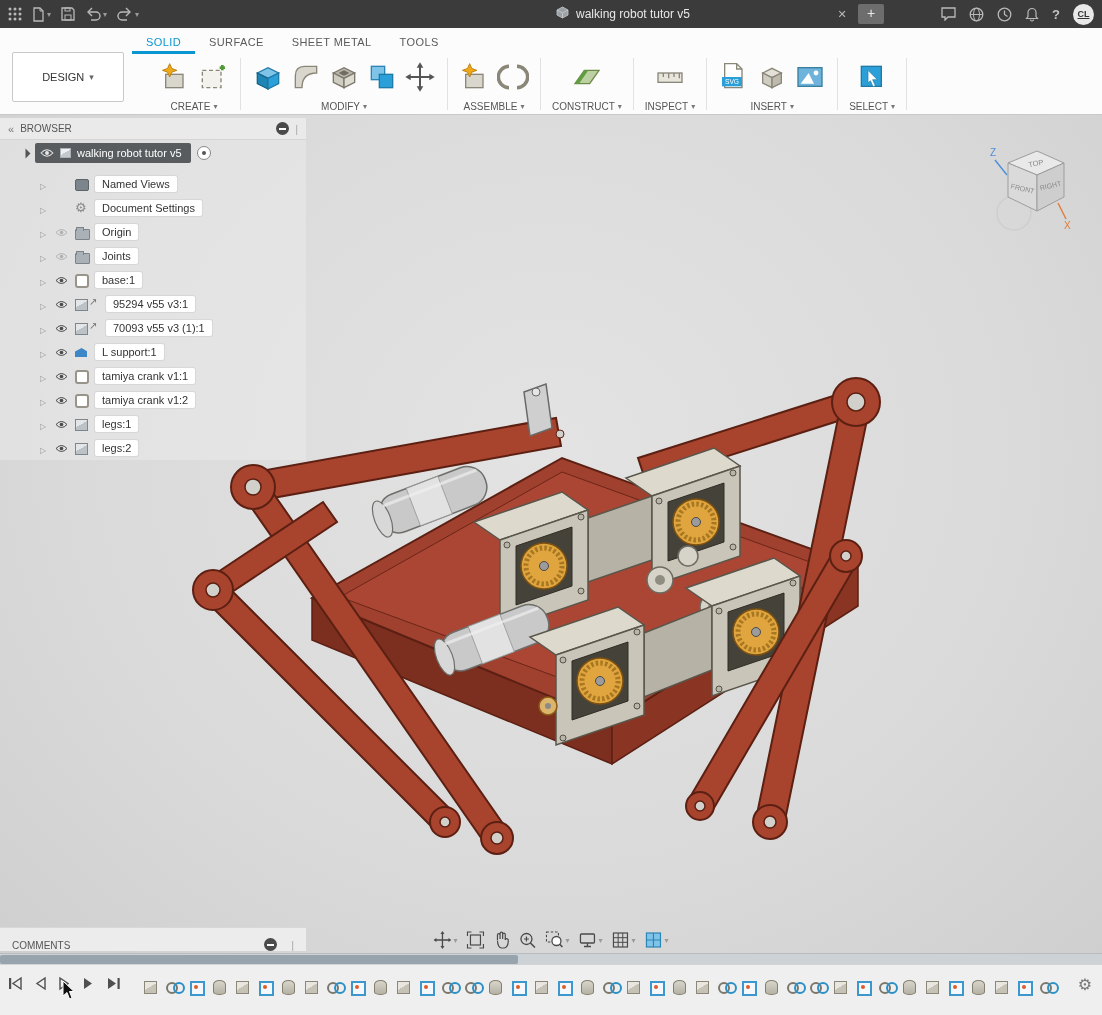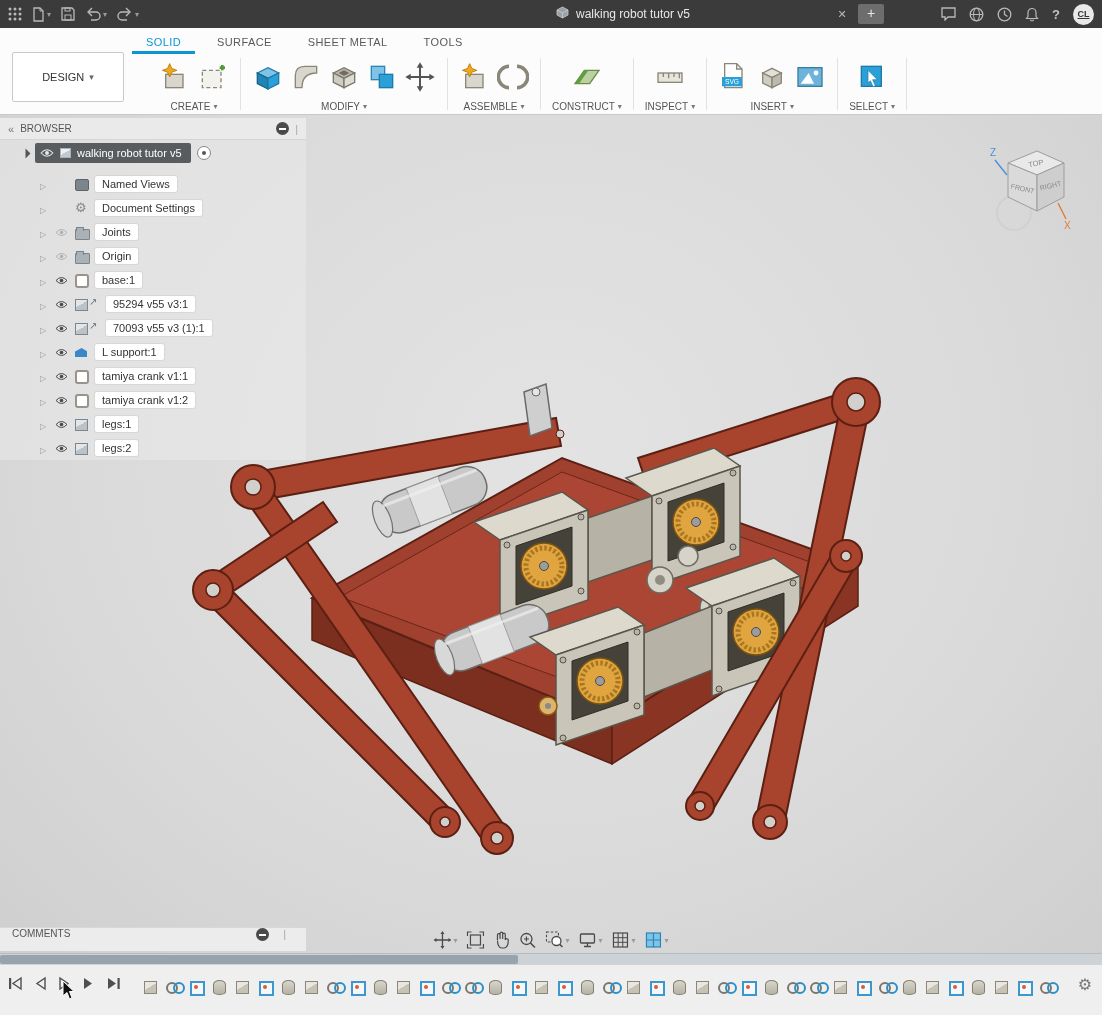--- a/index.html
+++ b/index.html
@@ -17,21 +17,21 @@
   .doc-title { font-size:12px; color:#e8e8e8; }
   .tab-close { position:absolute; right:4px; top:6px; width:16px; height:16px; color:#b9b9b9; font-size:11px; line-height:16px; text-align:center; }
   .tab-close::before { content:"✕"; }
   .new-tab { position:absolute; left:858px; top:4px; width:26px; height:20px; background:#6d6d6d; border-radius:2px; color:#e8e8e8; font-size:14px; text-align:center; line-height:19px; }
   .tb-right { position:absolute; right:8px; top:0; height:28px; display:flex; align-items:center; gap:13px; }
   .avatar { width:21px; height:21px; border-radius:50%; background:#e9e9e9; color:#333; font-size:9px; font-weight:bold; display:flex; align-items:center; justify-content:center;text-decoration:underline; }
   .help-ic::before { content:"?"; color:#c4c4c4; font-size:13px; font-weight:bold; }
 
   
   .ribbon { position:absolute; top:28px; left:0; width:1102px; height:87px; background:#fcfcfc; border-bottom:1px solid #c9c9c9; }
-  .tabs { display:flex; margin-left:132px; height:26px; align-items:flex-end;gap:8px; }
+  .tabs { display:flex; margin-left:132px; height:26px; align-items:flex-end; }
   .tab { font-size:11px; letter-spacing:.4px; color:#5a5a5a; padding:0 14px 6px; cursor:default; }
   .tab.active { color:#0a96d2; border-bottom:3px solid #0a96d2; padding-bottom:3px; }
   .design-btn { position:absolute; left:12px; top:24px; width:112px; height:50px; background:#fff; border:1px solid #c9c9c9; border-radius:2px; display:flex; align-items:center; justify-content:center; gap:5px; font-size:11px; color:#333; }
   .design-btn::after { content:"▾"; font-size:9px; color:#666; }
   .groups { position:absolute; left:150px; top:28px; display:flex; align-items:stretch; }
   .group { display:flex; flex-direction:column; align-items:center; padding:0 9px; }
   .gicons { display:flex; gap:6px; height:42px; align-items:center; }
   .gicons svg { display:block; }
   .glabel-row { margin-top:3px; font-size:10px; color:#555; display:flex; align-items:center; gap:3px; }
   .glabel-row::after { content:"▾"; font-size:8px; color:#777; }
@@ -73,21 +73,21 @@
   .root-pill { display:inline-flex; align-items:center; gap:6px; background:#585c5e; border-radius:2px; height:20px; padding:0 9px 0 5px; }
   .root-label { color:#fff; font-size:11px; white-space:nowrap; }
   .root-comp { width:11px; height:10px; background:linear-gradient(150deg,#eef1f3 45%,#c3cacf 45%); border:1px solid #aab2b8; }
   .radio-act { width:14px; height:14px; border-radius:50%; background:#fff; border:1px solid #888; position:relative; }
   .radio-act::after { content:""; position:absolute; left:4px; top:4px; width:4px; height:4px; border-radius:50%; background:#555; }
 
   
   .viewcube { position:absolute; right:12px; top:18px; width:110px; height:110px; }
 
   
-  .comments { position:absolute; left:0; bottom:2px; width:306px; height:24px; background:#ececec; border-top:1px solid #d8d8d8; display:flex; align-items:flex-start; padding:0 20px 0 12px; gap:14px; font-size:10px; color:#555; }
+  .comments { position:absolute; left:0; bottom:2px; width:306px; height:24px; background:#ececec; border-top:1px solid #d8d8d8; display:flex; align-items:flex-end; padding:0 12px 0 12px; gap:14px; font-size:10px; color:#555; }
   .c-spacer { flex:1; }
 
   
   .navbar { position:absolute; left:50%; transform:translateX(-50%); bottom:4px; display:flex; align-items:center; gap:9px; }
   .nav-ic { display:inline-flex; align-items:center; gap:2px; }
   .nav-ic svg { display:block; }
 
   
   .hscroll { position:absolute; top:953px; left:0; width:1102px; height:11px; background:#cdd2d6; border-top:1px solid #b7bcc0; }
   .hthumb { position:absolute; left:0; top:1px; height:9px; width:518px; background:#97a3ad; border-radius:2px; }
@@ -533,33 +533,33 @@
 
         <div class="trow icon-folder eye-off">
           <span class="arrow"></span>
           <span class="eye">
             <svg width="13" height="9" viewBox="0 0 13 9">
               <path d="M1 4.5 Q6.5 -1.5 12 4.5 Q6.5 10.5 1 4.5 Z" fill="none" stroke="#4a4a4a"></path>
               <circle cx="6.5" cy="4.5" r="1.8" fill="#4a4a4a"></circle>
             </svg>
           </span>
           <span class="ticon"></span>
+          <span class="tlabel">Origin</span>
+        </div>
+
+        <div class="trow icon-folder eye-off">
+          <span class="arrow"></span>
+          <span class="eye">
+            <svg width="13" height="9" viewBox="0 0 13 9">
+              <path d="M1 4.5 Q6.5 -1.5 12 4.5 Q6.5 10.5 1 4.5 Z" fill="none" stroke="#4a4a4a"></path>
+              <circle cx="6.5" cy="4.5" r="1.8" fill="#4a4a4a"></circle>
+            </svg>
+          </span>
+          <span class="ticon"></span>
           <span class="tlabel">Joints</span>
-        </div>
-
-        <div class="trow icon-folder eye-off">
-          <span class="arrow"></span>
-          <span class="eye">
-            <svg width="13" height="9" viewBox="0 0 13 9">
-              <path d="M1 4.5 Q6.5 -1.5 12 4.5 Q6.5 10.5 1 4.5 Z" fill="none" stroke="#4a4a4a"></path>
-              <circle cx="6.5" cy="4.5" r="1.8" fill="#4a4a4a"></circle>
-            </svg>
-          </span>
-          <span class="ticon"></span>
-          <span class="tlabel">Origin</span>
         </div>
 
         <div class="trow icon-body eye-on">
           <span class="arrow"></span>
           <span class="eye">
             <svg width="13" height="9" viewBox="0 0 13 9">
               <path d="M1 4.5 Q6.5 -1.5 12 4.5 Q6.5 10.5 1 4.5 Z" fill="none" stroke="#4a4a4a"></path>
               <circle cx="6.5" cy="4.5" r="1.8" fill="#4a4a4a"></circle>
             </svg>
           </span>

